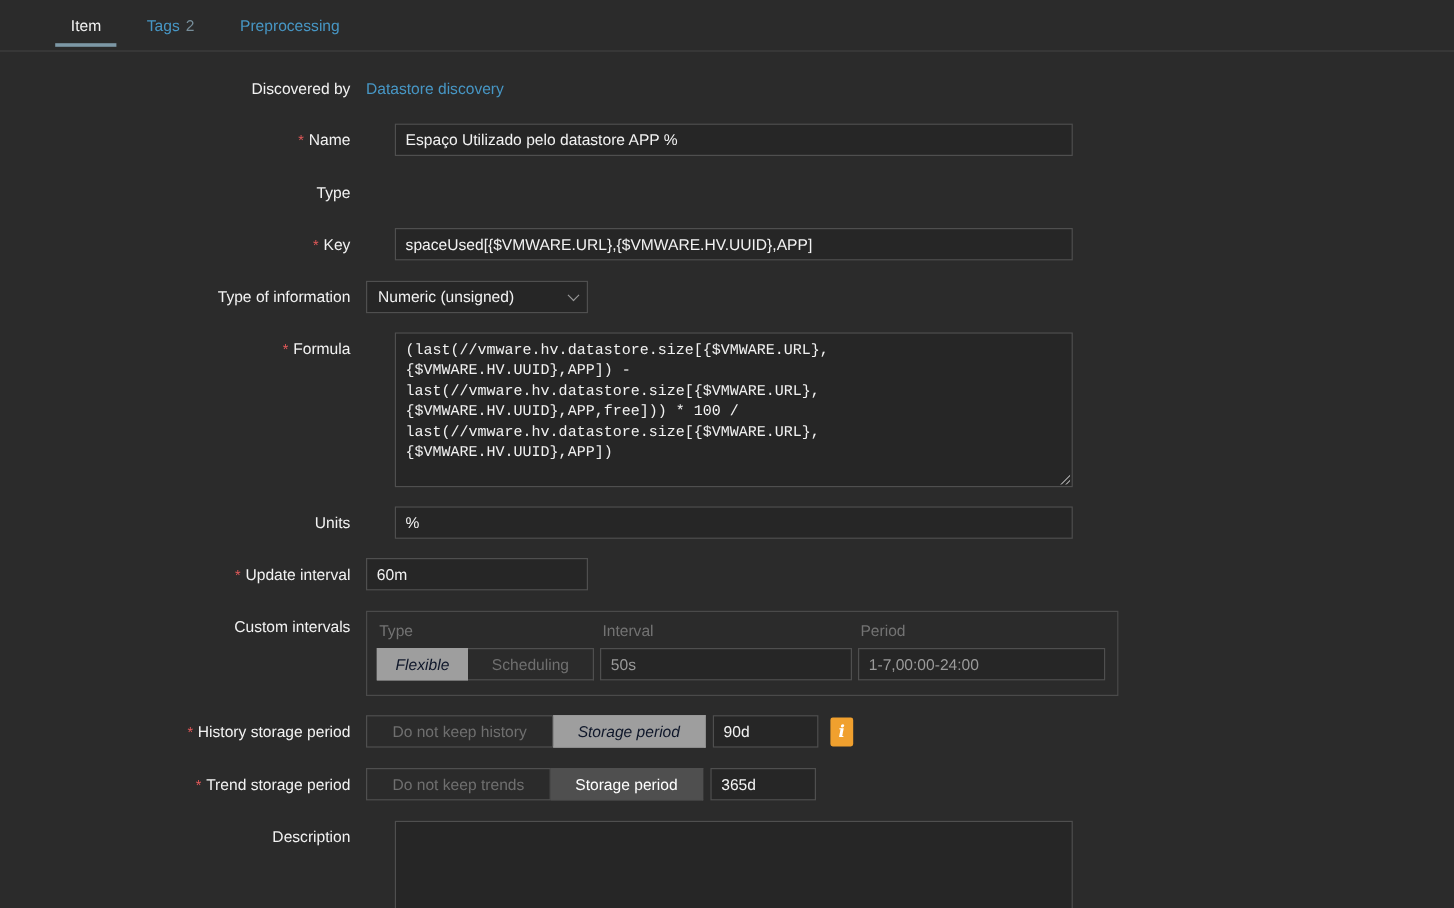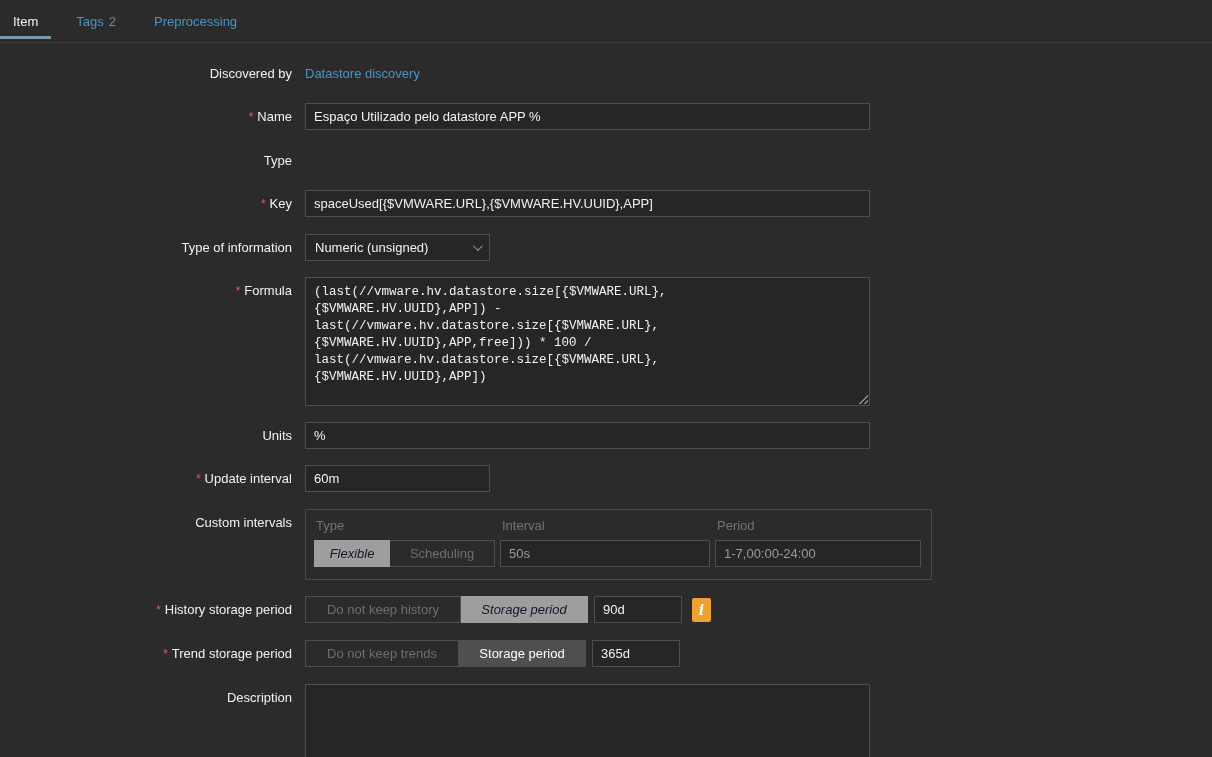--- a/index.html
+++ b/index.html
@@ -10,20 +10,21 @@
     color:#f2f2f2;
     overflow:hidden;
     font-size:13px;
   }
   
   .tabbar {
     height:43px;
     border-bottom:1px solid #3f3f3f;
     display:flex;
     align-items:stretch;
+    padding-left:46px;
   }
   .tab {
     padding:0 13px;
     display:flex;
     align-items:center;
     cursor:pointer;
     position:relative;
     font-size:13px;
   }
   .tab.active { color:#f2f2f2; }
@@ -57,21 +58,21 @@
   input.text, textarea.text {
     background:#262626;
     border:1px solid #4f4f4f;
     color:#f2f2f2;
     font-family:"Liberation Sans", sans-serif;
     font-size:13px;
     height:27px;
     padding:0 8px;
     outline:none;
   }
-  .w-full  { width:565px; }
+  .w-full  { width:565px;margin-left:24px; }
   .w-short { width:185px; }
   .w-tiny  { width:88px; }
 
   
   .select {
     background:#262626;
     border:1px solid #4f4f4f;
     height:27px;
     display:flex;
     align-items:center;

